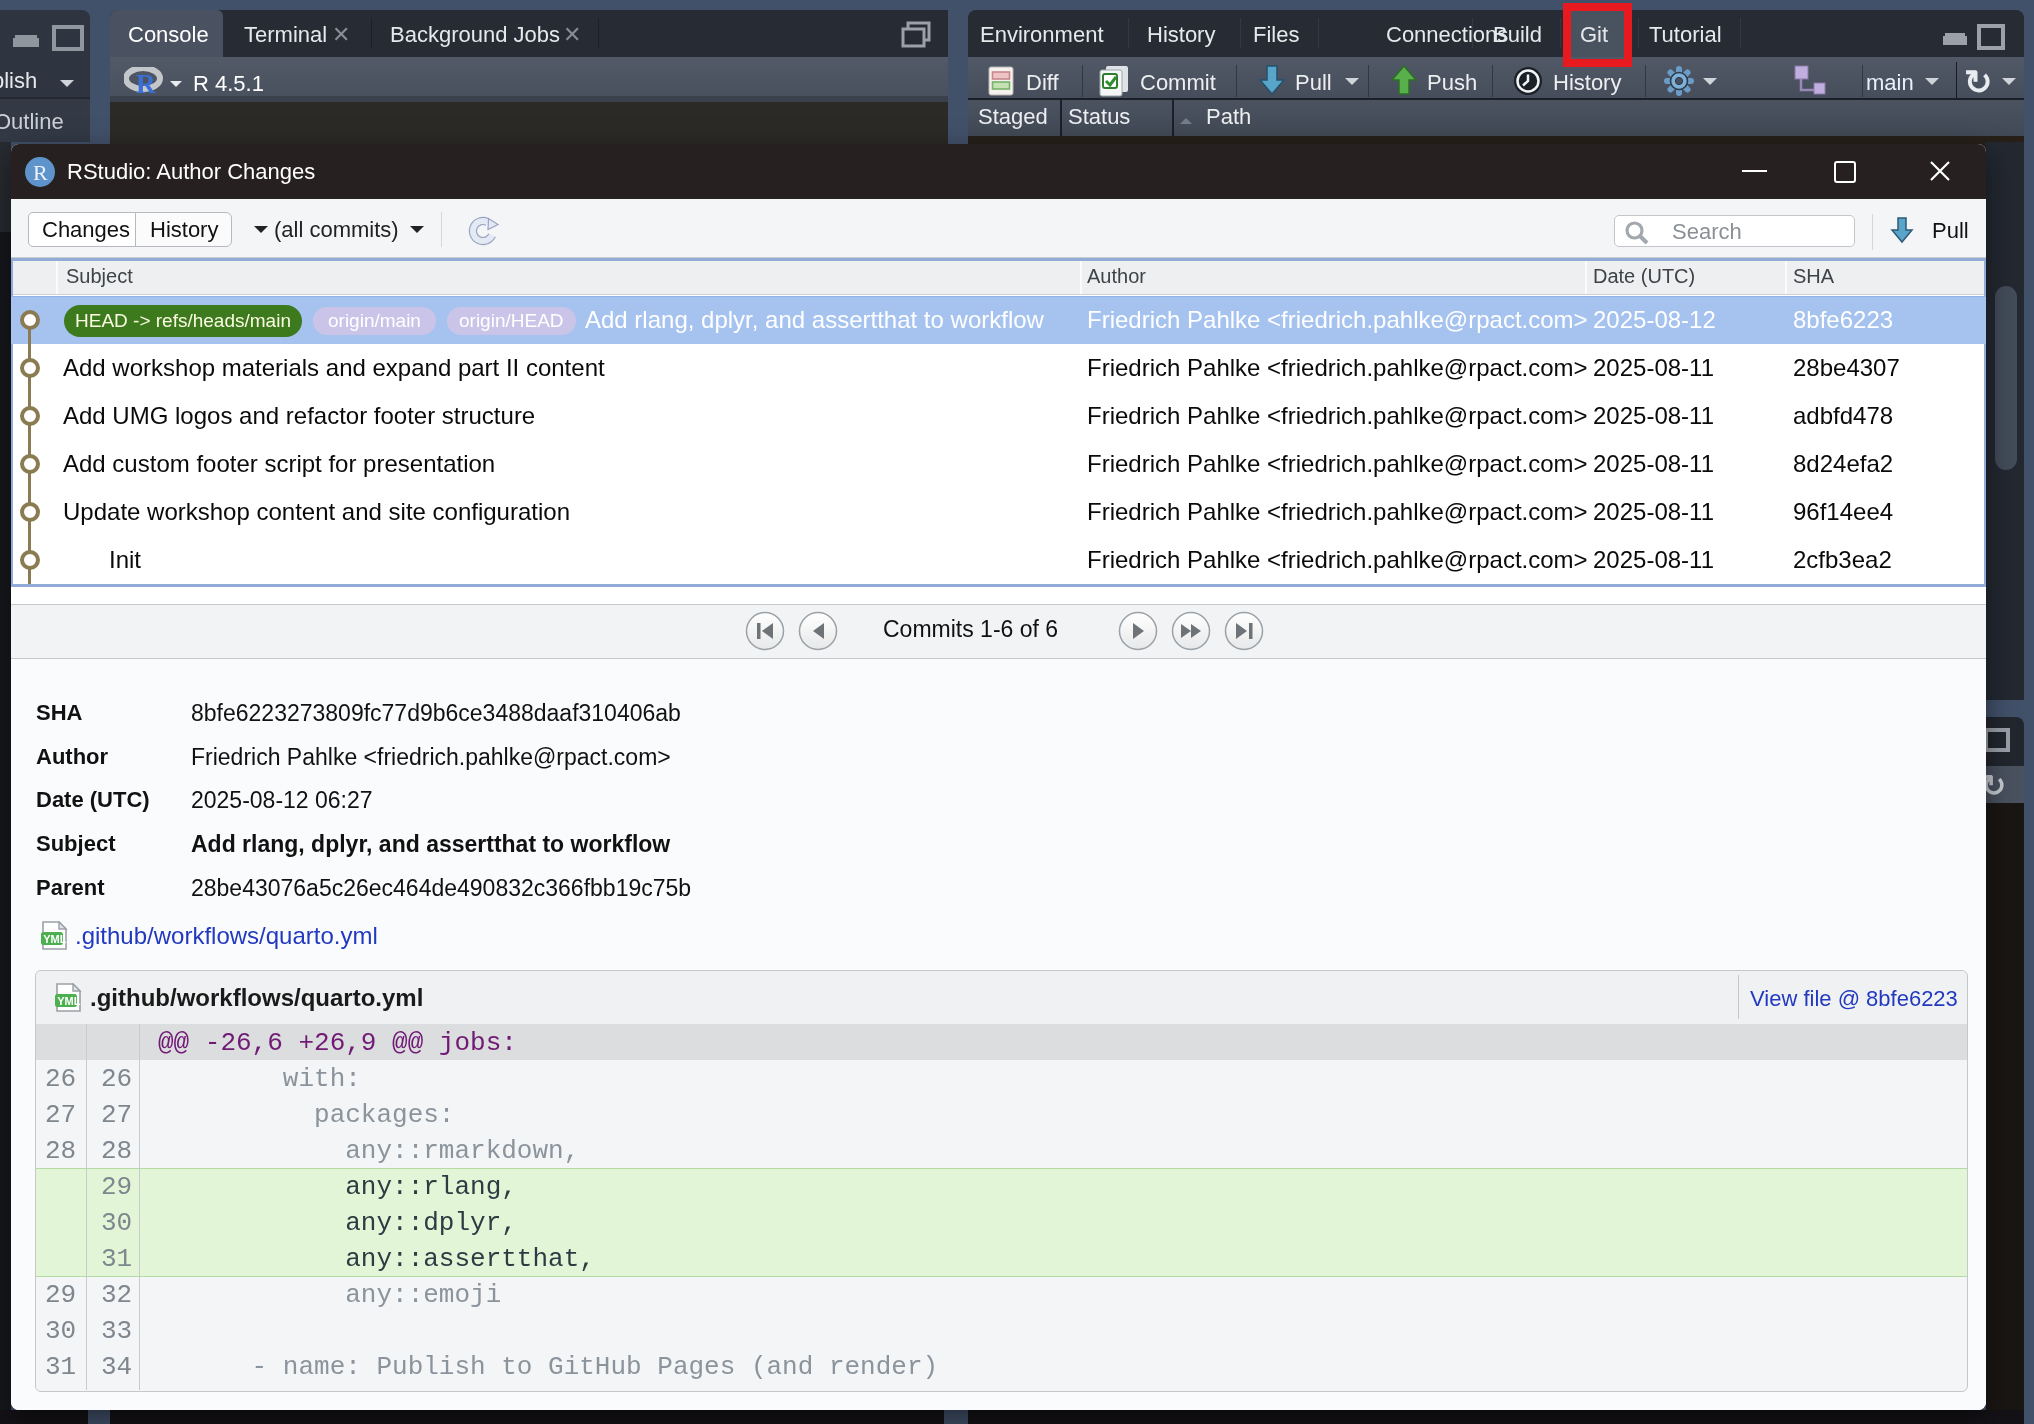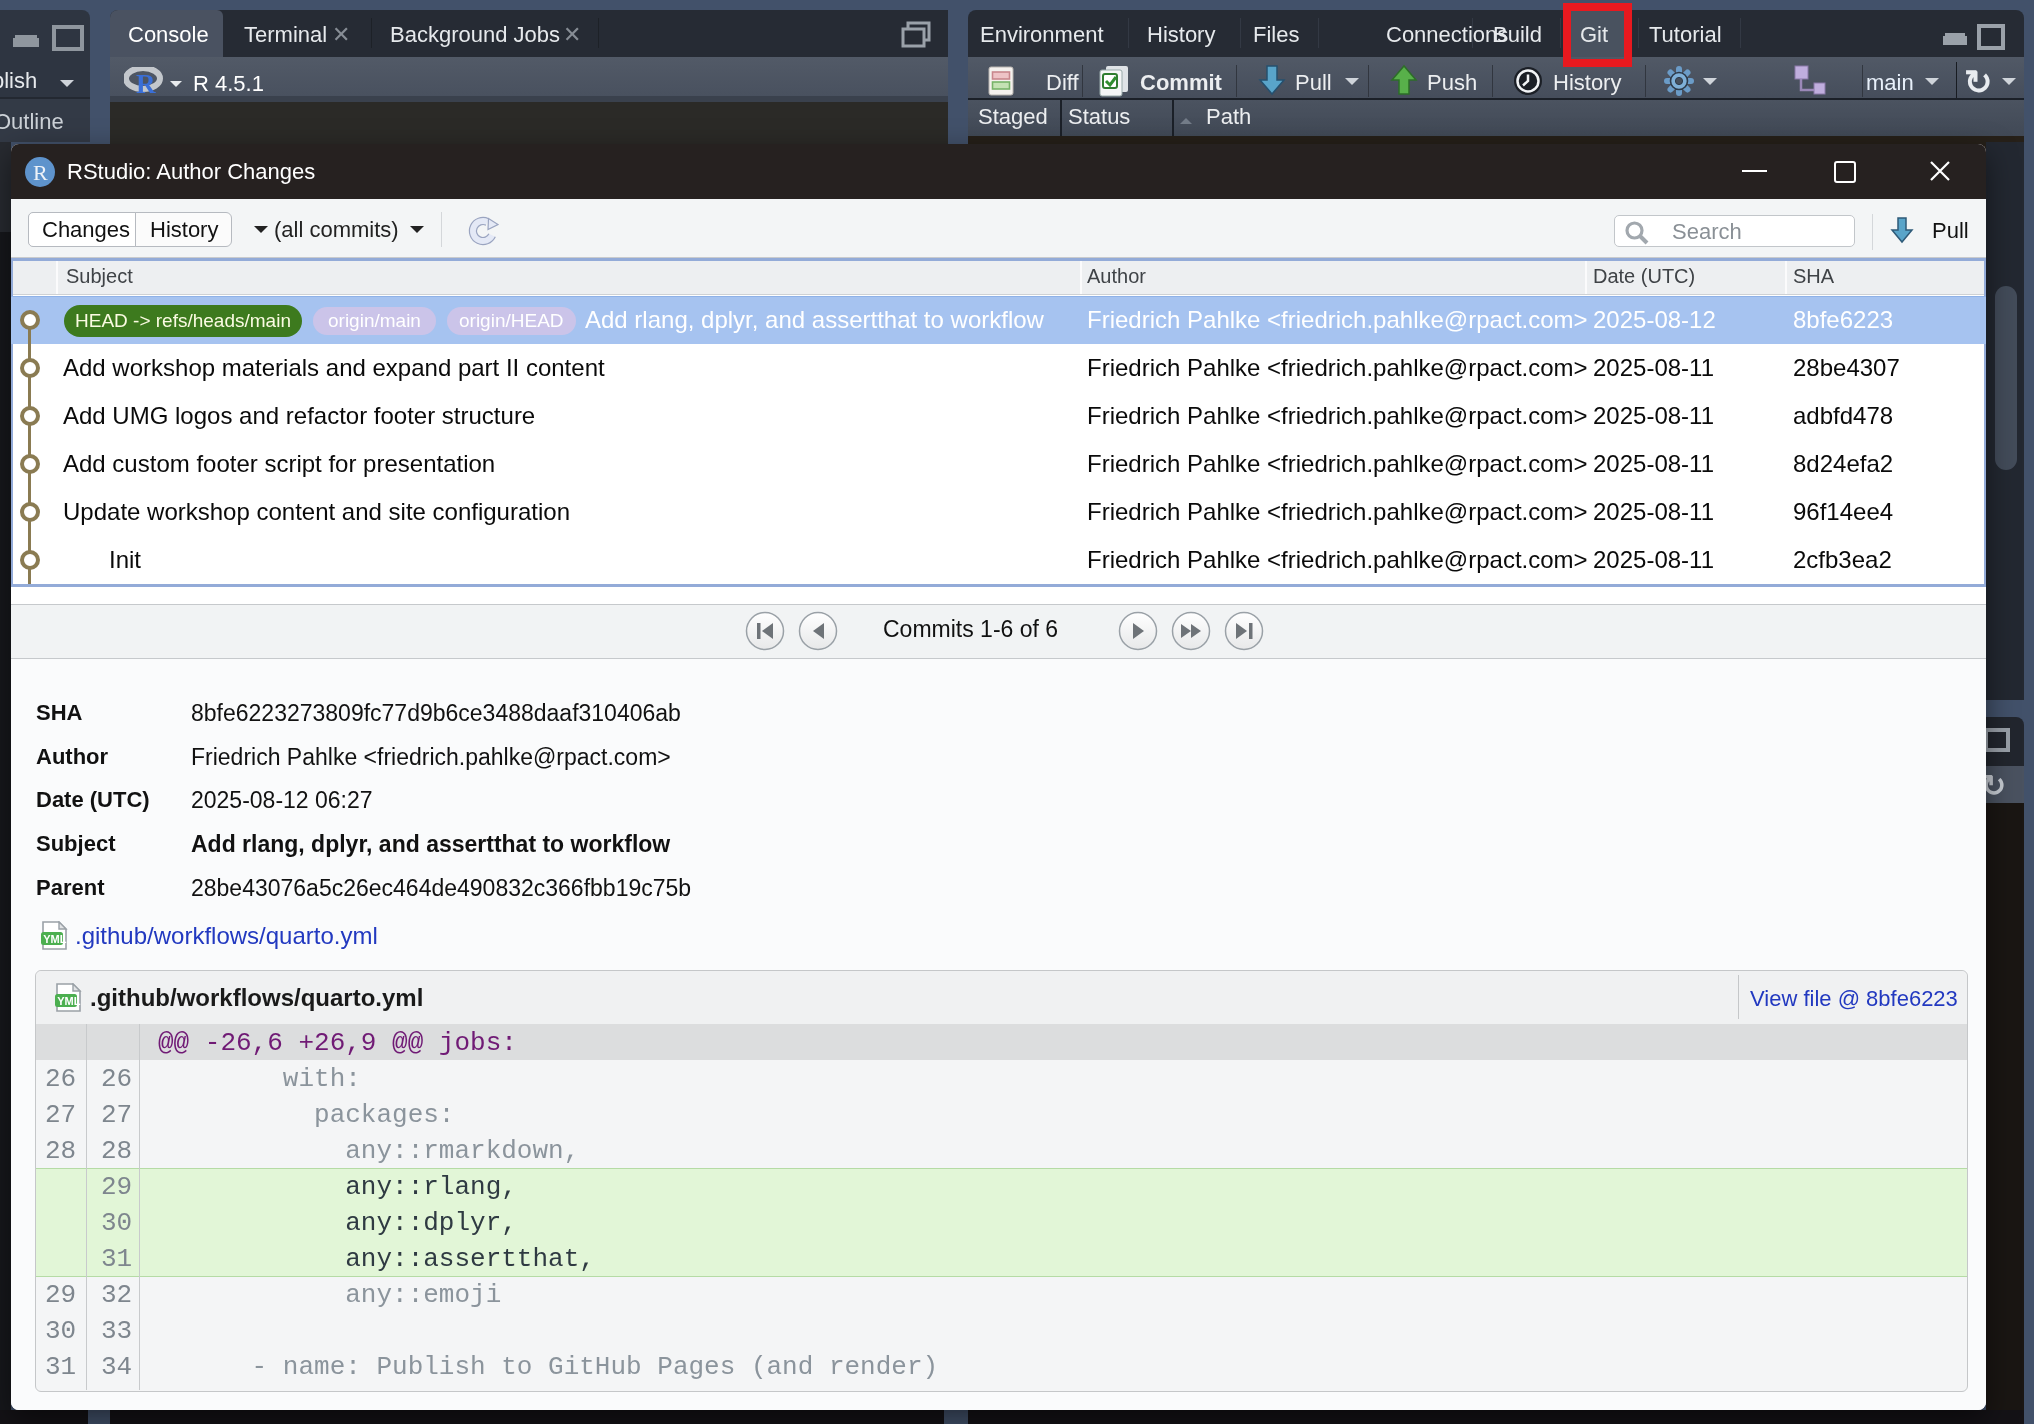--- a/index.html
+++ b/index.html
@@ -87,29 +87,29 @@
     <rect x="38" y="2" width="24" height="22" fill="none" stroke="#9aa1a9" stroke-width="4"></rect>
   </svg>
 
   <div class="abs" style="left:968px;top:57px;width:1056px;height:43px;background:linear-gradient(#515966,#454d5b);"></div>
 
   <svg class="abs" style="left:988px;top:66px;" width="26" height="30" viewBox="0 0 26 30">
     <rect x="1" y="1" width="24" height="28" rx="2" fill="#f4f1ee" stroke="#b8b4b0" stroke-width="1"></rect>
     <rect x="4.5" y="6" width="17" height="7" fill="#eec3c6" stroke="#c9878d" stroke-width="1.6"></rect>
     <rect x="4.5" y="16" width="17" height="7" fill="#c4e2b4" stroke="#77b369" stroke-width="1.6"></rect>
   </svg>
-  <div class="abs gtool" style="left:1026px;top:70px;margin-left:20px;">Diff</div>
+  <div class="abs gtool" style="left:1026px;top:70px;">Diff</div>
   <div class="abs" style="left:1082px;top:65px;width:1px;height:32px;background:#31363f;"></div>
   <svg class="abs" style="left:1098px;top:64px;" width="32" height="34" viewBox="0 0 32 34">
     <rect x="8" y="2" width="22" height="26" rx="2" fill="#dfe3e7"></rect>
     <rect x="2" y="6" width="22" height="26" rx="2" fill="#f5f6f7" stroke="#9aa"></rect>
     <rect x="5" y="10" width="14" height="14" rx="2" fill="#fff" stroke="#2f7d2f" stroke-width="2"></rect>
     <path d="M8 17 l4 4 l6 -8" fill="none" stroke="#2f8d2f" stroke-width="3"></path>
   </svg>
-  <div class="abs gtool" style="left:1140px;top:70px;font-weight:bold;">Commit</div>
+  <div class="abs gtool" style="left:1140px;top:70px;">Commit</div>
   <div class="abs" style="left:1236px;top:65px;width:1px;height:32px;background:#31363f;"></div>
   <svg class="abs" style="left:1258px;top:64px;" width="28" height="32" viewBox="0 0 28 32">
     <path d="M9 2 h10 v14 h7 L14 30 L2 16 h7 z" fill="#59a4c9" stroke="#26506e" stroke-width="1.5"></path>
   </svg>
   <div class="abs gtool" style="left:1295px;top:70px;">Pull</div>
   <div class="abs" style="left:1345px;top:78px;width:0;height:0;border:7px solid transparent;border-top-color:#cfd4da;"></div>
   <div class="abs" style="left:1368px;top:65px;width:1px;height:32px;background:#31363f;"></div>
   <svg class="abs" style="left:1390px;top:64px;" width="28" height="32" viewBox="0 0 28 32">
     <path d="M9 30 h10 V16 h7 L14 2 L2 16 h7 z" fill="#58b04a" stroke="#2d6e28" stroke-width="1.5"></path>
   </svg>

